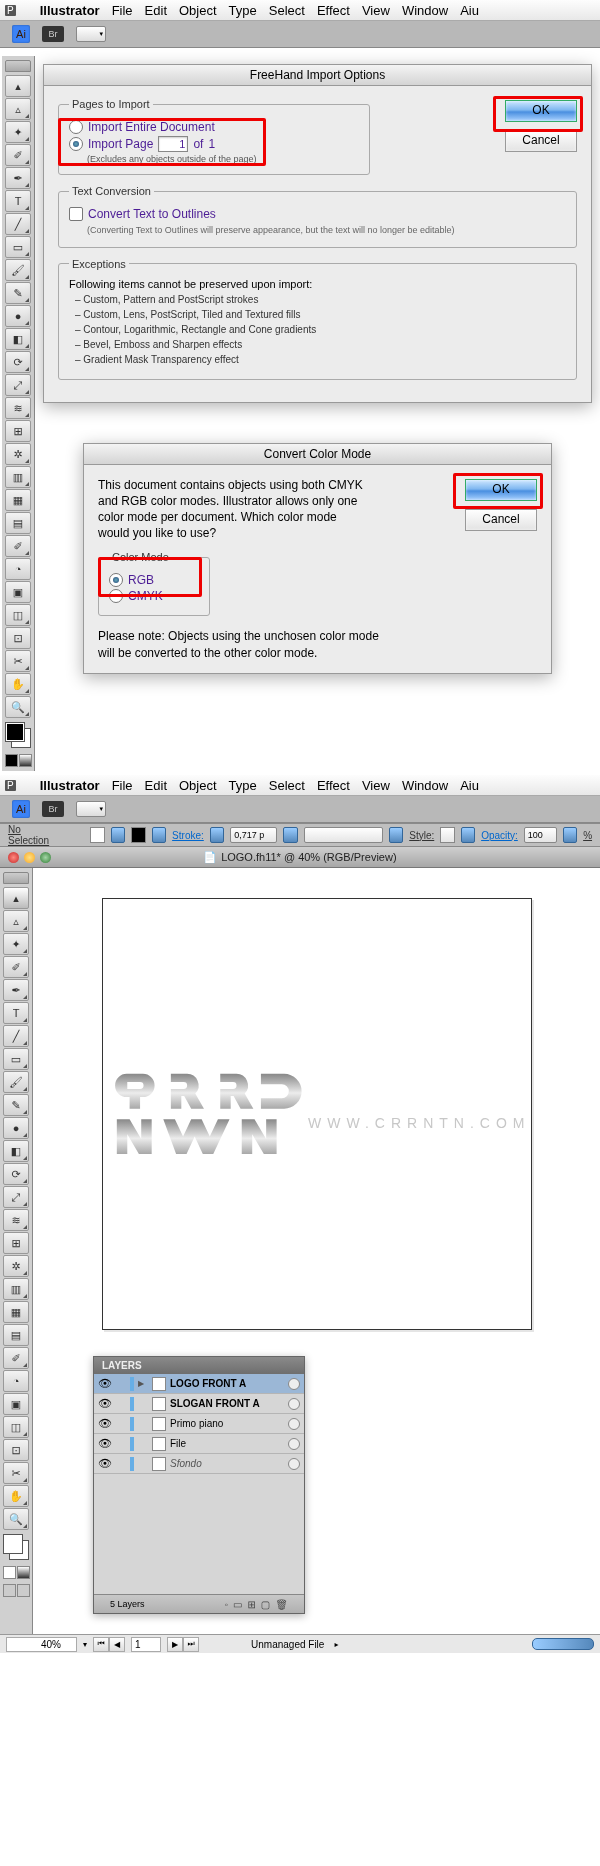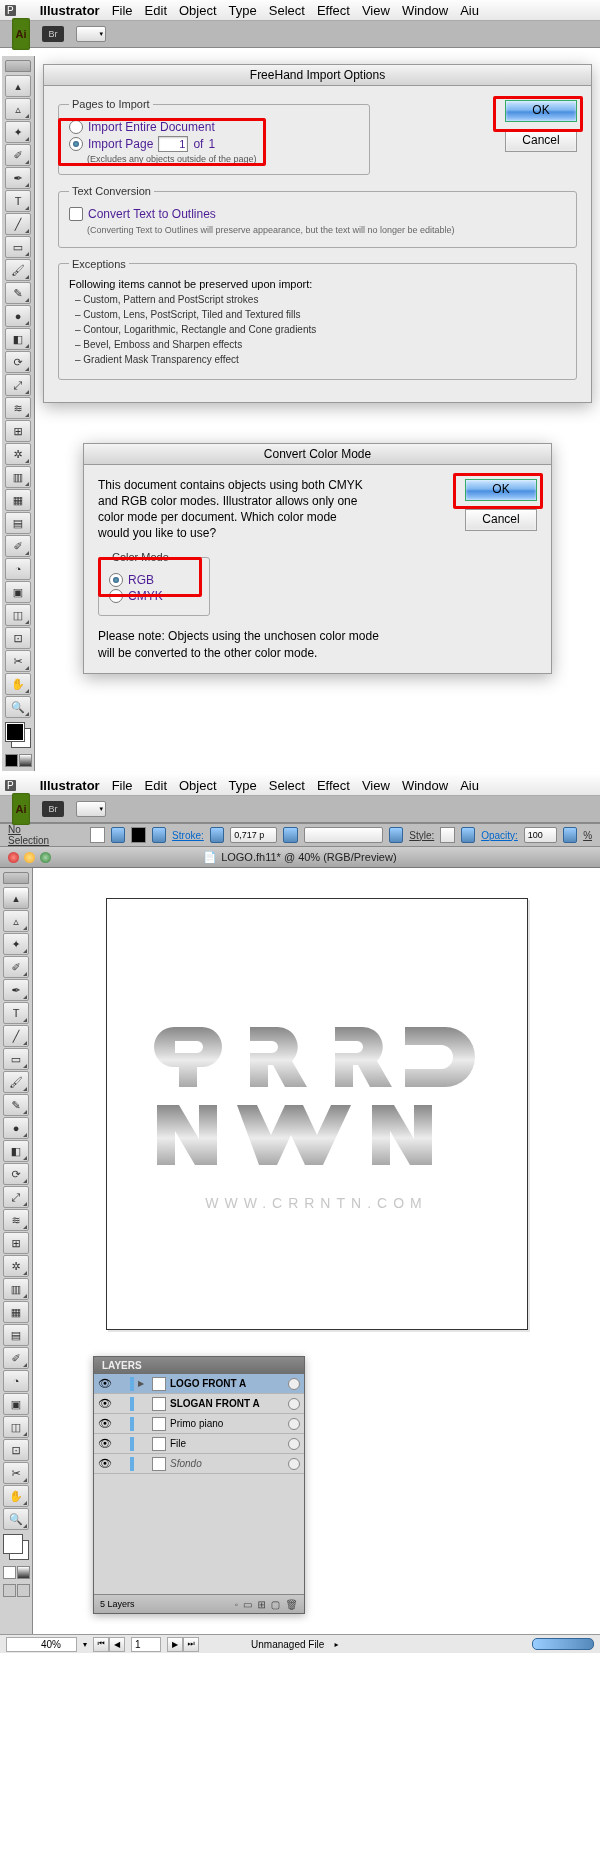--- a/index.html
+++ b/index.html
@@ -1,20 +1,20 @@
 <!DOCTYPE html>
 <html><head>
 <meta charset="utf-8">
 <style>
 body { margin:0; padding:0; background:#fff; font-family:"Lucida Grande","Helvetica Neue",Arial,sans-serif; font-size:11px; color:#000; width:600px; }
 .menubar { background:linear-gradient(#fdfdfd,#e8e8e8); height:20px; display:flex; align-items:center; padding:0 5px; border-bottom:1px solid #aaa; font-size:13px; gap:12px; }
 .menubar span { cursor:default; }
 .apple { font-size:14px; }
 .control-bar { background:#b8b8b8; height:26px; display:flex; align-items:center; padding:0 12px; gap:12px; border-bottom:1px solid #888; }
-.ai-icon { background:#4d7c0f; color:#3a1a00; width:18px; height:32px; display:flex; align-items:center; justify-content:center; font-weight:bold; border-radius:2px; font-size:11px; box-shadow:inset 0 0 2px rgba(0,0,0,.4); }
+.ai-icon { background:#3b82f6; color:#3a1a00; width:18px; height:18px; display:flex; align-items:center; justify-content:center; font-weight:normal; border-radius:2px; font-size:11px; box-shadow:inset 0 0 2px rgba(0,0,0,.4); }
 .br-icon { background:#333; color:#ccc; width:22px; height:16px; display:flex; align-items:center; justify-content:center; font-size:9px; border-radius:2px; }
 .dropdown-small { width:26px; height:14px; background:linear-gradient(#fff,#ddd); border:1px solid #888; border-radius:2px; display:inline-flex; justify-content:flex-end; align-items:center; padding-right:2px; font-size:7px; }
 .dialog { border:1px solid #999; background:#ececec; box-shadow:0 4px 16px rgba(0,0,0,.3); }
 .dialog-title { background:linear-gradient(#f4f4f4,#d4d4d4); text-align:center; font-size:12px; padding:3px; border-bottom:1px solid #999; }
 .dialog-body { padding:12px 14px; position:relative; }
 fieldset { border:1px solid #aaa; border-radius:3px; padding:8px 10px 10px 10px; margin:0 0 10px 0; background:#ececec; }
 legend { font-size:11px; padding:0 3px; color:#333; }
 .radio-row { display:flex; align-items:center; gap:5px; font-size:12px; margin:2px 0; color:#4c1d95; }
 .radio { width:12px; height:12px; border:1px solid #777; border-radius:50%; background:#fff; display:inline-flex; align-items:center; justify-content:center; }
 .radio.selected::after { content:""; width:6px; height:6px; background:radial-gradient(#6ab,#247); border-radius:50%; }
@@ -43,38 +43,38 @@
 
 .workspace { display:flex; background:#fff; }
 .toolcol { width:32px; background:#d0d0d0; border-right:1px solid #888; display:flex; flex-direction:column; padding:4px 0; align-items:center; gap:1px; }
 .tool { width:24px; height:20px; background:linear-gradient(#f3f3f3,#d2d2d2); border:1px solid #999; border-radius:2px; display:flex; align-items:center; justify-content:center; font-size:11px; color:#333; position:relative; }
 .tool.corner::after{content:"";position:absolute;right:1px;bottom:1px;border:2px solid transparent;border-right-color:#555;border-bottom-color:#555;}
 .swatch-pair { margin-top:4px; position:relative; width:24px; height:24px; }
 .sw-fg { position:absolute; top:0; left:0; width:16px; height:16px; background:#000; border:1px solid #fff; outline:1px solid #555; }
 .sw-bg { position:absolute; bottom:0; right:0; width:16px; height:16px; background:#fff; border:1px solid #fff; outline:1px solid #555; }
 
 .canvas-area { flex:1; background:#fff; display:flex; flex-direction:column; align-items:center; padding:30px 30px 20px 30px; }
-.artboard { width:420px; height:430px; border:1px solid #333; display:flex; flex-direction:column; align-items:center; justify-content:center; box-shadow:2px 2px 0 rgba(0,0,0,.1); }
+.artboard { width:420px; height:430px; border:1px solid #333; display:flex; flex-direction:row; align-items:center; justify-content:center; box-shadow:2px 2px 0 rgba(0,0,0,.1);padding-left:8px; }
 .logo-svg { width:340px; }
 .logo-url { letter-spacing:6px; font-size:14px; color:#c7c7c7; margin-top:18px; font-family:Arial,sans-serif; }
 
 .layers-panel { margin:26px 0 0 0; align-self:flex-start; margin-left:30px; width:210px; background:#d6d6d6; border:1px solid #666; box-shadow:0 2px 8px rgba(0,0,0,.3); font-size:10px; }
 .lp-tab { background:linear-gradient(#8a8a8a,#6e6e6e); color:#eee; padding:3px 8px; font-size:10px; font-weight:bold; }
 .lp-row { display:flex; align-items:center; height:19px; border-bottom:1px solid #b5b5b5; padding:0 4px; gap:4px; background:#d6d6d6; }
 .lp-row.sel { background:#9bb7d6; }
 .eye { width:14px; text-align:center; font-size:11px; }
 .lp-bar { width:4px; height:14px; background:#66aee6; }
 .lp-sq { width:12px; height:12px; border:1px solid #888; background:#fff; }
 .lp-tw { width:10px; font-size:8px; color:#555; }
 .lp-name { flex:1; white-space:nowrap; overflow:hidden; }
 .lp-name.bold { font-weight:bold; }
 .lp-name.italic { font-style:italic; color:#555; }
 .lp-dot { width:10px; height:10px; border:1px solid #888; border-radius:50%; background:#eee; }
 .lp-empty { height:120px; background:#d6d6d6; }
-.lp-foot { background:linear-gradient(#c8c8c8,#b0b0b0); height:18px; display:flex; align-items:center; justify-content:space-between; padding:0 6px; font-size:9px; border-top:1px solid #888; }
+.lp-foot { background:linear-gradient(#c8c8c8,#b0b0b0); height:18px; display:flex; align-items:center; justify-content:space-between; padding:0 16px; font-size:9px; border-top:1px solid #888; }
 .lp-icons { display:flex; gap:5px; font-size:10px; color:#444; }
 
 .statusbar { height:18px; background:#e8e8e8; border-top:1px solid #999; display:flex; align-items:center; font-size:10px; padding:0 6px; gap:6px; }
 .sb-box { border:1px solid #aaa; background:#fff; padding:0 3px; height:13px; display:inline-flex; align-items:center; }
 .sb-arrows { display:flex; gap:0; }
 .sb-arrows span{ width:14px; height:13px; border:1px solid #aaa; background:linear-gradient(#fff,#ddd); display:inline-flex; align-items:center; justify-content:center; font-size:8px;}
 .section { width:600px; }
 .divider { height:4px; background:#fff; }
 </style>
 </head>

